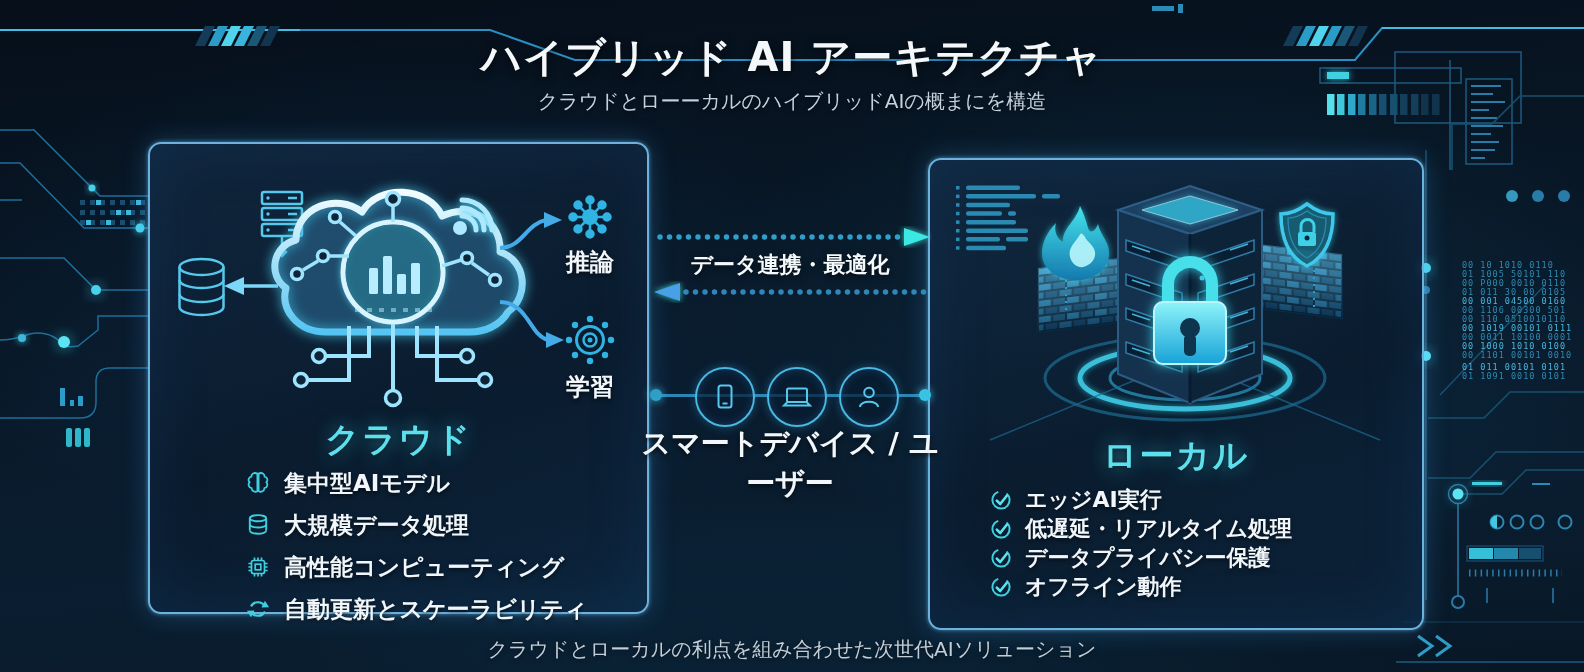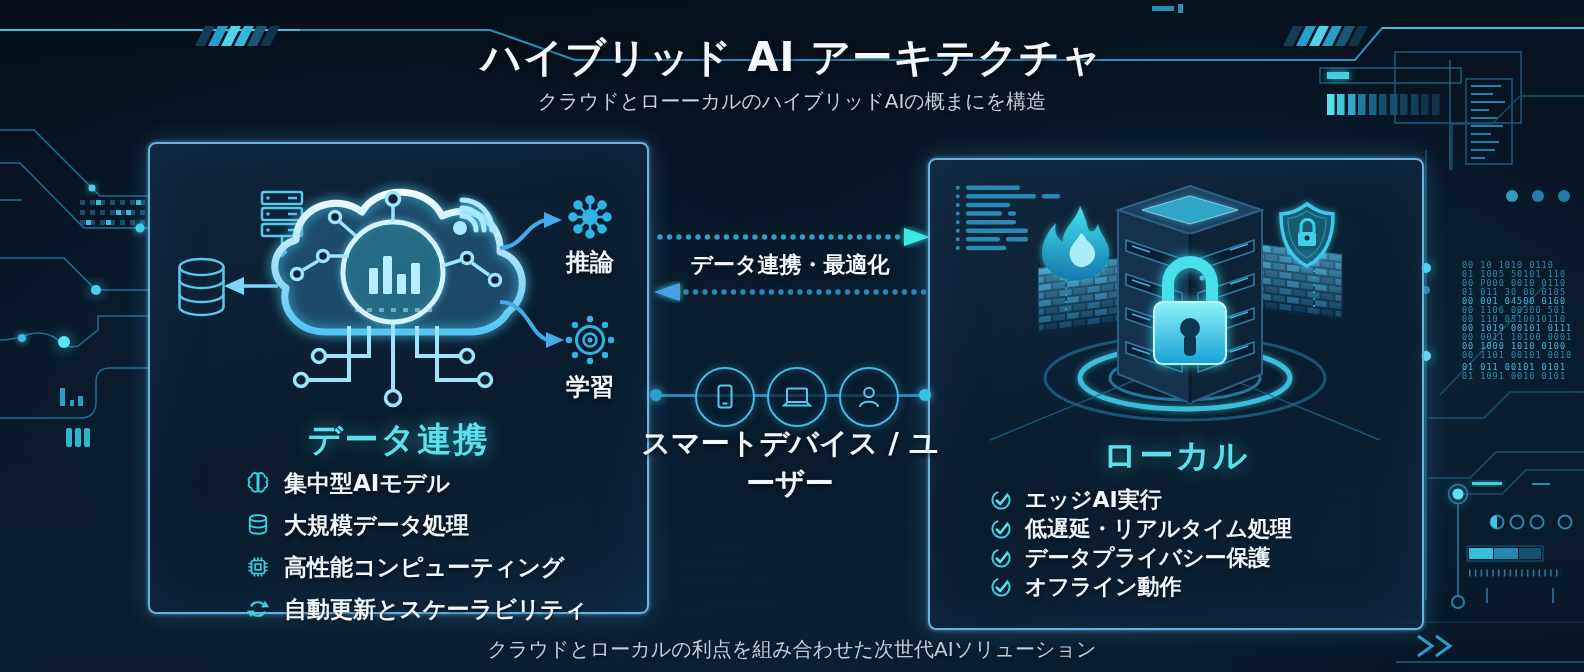--- a/index.html
+++ b/index.html
@@ -12,21 +12,21 @@
       radial-gradient(720px 420px at 74% 46%, rgba(35,165,225,0.10), transparent 65%),
       linear-gradient(175deg,#060f1a 0%,#081726 40%,#0a1e31 75%,#081725 100%);
   }
   .abs{position:absolute;}
   #bg-decor{position:absolute;left:0;top:0;z-index:0;}
   #title{left:0;right:0;top:30px;text-align:center;z-index:3;
     font-size:40px;font-weight:800;letter-spacing:1px;color:#f4f8fb;
     text-shadow:0 2px 8px rgba(0,0,0,.65);}
   #subtitle{left:0;right:0;top:88px;text-align:center;z-index:3;
     font-size:20px;font-weight:400;color:#c4d2de;text-shadow:0 1px 4px rgba(0,0,0,.5);}
-  .panel{z-index:2;border:2.5px solid #6cb2de;border-radius:8px;
+  .panel{z-index:2;border:2.5px solid #6cb2de;border-radius:13px;
     background:linear-gradient(160deg,rgba(22,48,76,0.55) 0%,rgba(10,26,44,0.72) 55%,rgba(14,40,66,0.60) 100%);
     box-shadow:0 0 26px rgba(70,170,240,0.28),0 0 4px rgba(130,210,255,0.55),inset 0 0 60px rgba(30,90,150,0.18);}
   #cloud-panel{left:148px;top:142px;width:497px;height:468px;}
   #local-panel{left:928px;top:158px;width:492px;height:468px;}
   .panel-label{left:0;right:0;text-align:center;top:273px;
     font-size:34px;font-weight:800;color:#5ce0ee;letter-spacing:2px;
     text-shadow:0 0 18px rgba(60,220,240,.6),0 2px 4px rgba(0,0,0,.5);}
   .feature-list{display:flex;flex-direction:column;}
   #cloud-features{left:95px;top:322px;gap:8px;}
   #cloud-features .feature-row{height:34px;}
@@ -347,21 +347,21 @@
             <circle cx="419" cy="176" r="3.2"></circle>
             <circle cx="425" cy="191" r="3.2"></circle>
           <circle cx="440" cy="197" r="3.2"></circle>
             <circle cx="455" cy="191" r="3.2"></circle>
         </g>
       </g>
     </svg>
     <div class="abs io-label" style="left:396px;top:102px">推論</div>
     <div class="abs io-label" style="left:396px;top:227px">学習</div>
 
-    <div class="abs panel-label">データ連携</div>
+    <div class="abs panel-label">クラウド</div>
 
     <div id="cloud-features" class="abs feature-list">
       <div class="feature-row">
         <svg width="26" height="26" viewBox="0 0 26 26" stroke="#3fd0e0" fill="none" stroke-width="1.8">
           <path d="M12.4,3.6 C9.2,2 6.2,3.8 6.4,6.6 C3.6,7.2 2.6,10.4 4.6,12.2 C2.8,14 3.6,17.6 6.6,18.2 C6.8,21 9.8,22.6 12.4,21.2 Z"></path>
           <path d="M13.6,3.6 C16.8,2 19.8,3.8 19.6,6.6 C22.4,7.2 23.4,10.4 21.4,12.2 C23.2,14 22.4,17.6 19.4,18.2 C19.2,21 16.2,22.6 13.6,21.2 Z"></path>
           <line x1="13" y1="4.5" x2="13" y2="21"></line>
         </svg>
         <span class="feature-label">集中型AIモデル</span>
       </div>

